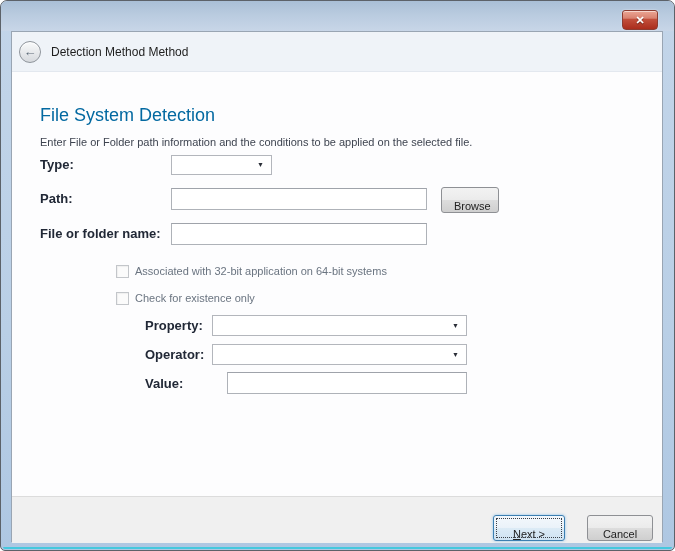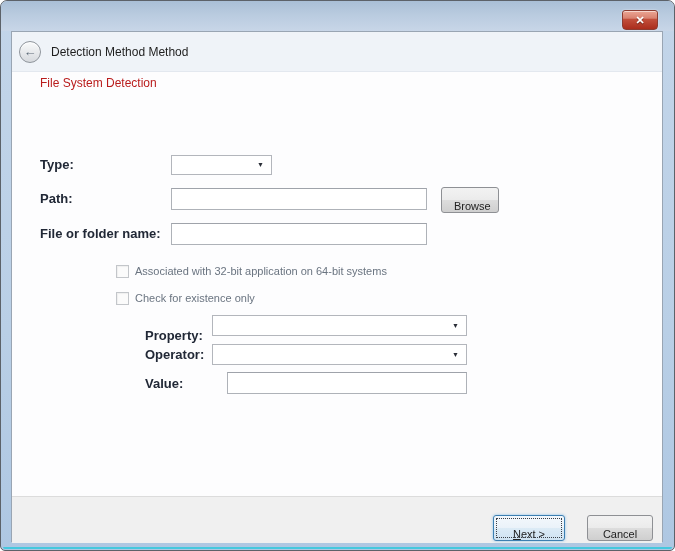--- a/index.html
+++ b/index.html
@@ -43,21 +43,21 @@
     border:1px solid #8f959c;
     background:linear-gradient(180deg,#fafbfb 0%,#e8eaec 50%,#d6d9dd 100%);
     box-shadow: inset 0 1px 0 #ffffff;
     color:#5c6a78; font-size:13px; font-weight:bold; line-height:20px; text-align:center; padding:0;
   }
   .band-title {
     position:absolute; left:39px; top:0; height:40px; line-height:40px;
     font-size:12px; color:#1e1e1e;
   }
 
-  .heading { position:absolute; left:28px; top:44px; font-size:12px; color:#b91c1c; }
+  .heading { position:absolute; left:28px; top:73px; font-size:18px; color:#0369a1; }
   .description { position:absolute; left:28px; top:104px; font-size:11px; color:#3e4450; }
 
   .flabel { position:absolute; font-size:13px; font-weight:bold; color:#212836; }
   .cblabel { position:absolute; font-size:11px; color:#6a7480; }
 
   .tbox {
     position:absolute; border:1px solid #aeb2b8; border-top-color:#9fa3aa;
     background:#ffffff; font-family:"Liberation Sans",sans-serif; font-size:11px;
     padding:0 4px; color:#222;
   }
@@ -110,41 +110,42 @@
   <div class="client">
 
     <div class="band">
       <button class="back-btn">
         <span>←</span>
       </button>
       <div class="band-title">Detection Method Method</div>
     </div>
 
     <div class="heading">File System Detection</div>
+    <div class="description">Enter File or Folder path information and the conditions to be applied on the selected file.</div>
 
     <div class="flabel" style="left:28px; top:125px;">Type:</div>
     <div class="combo" style="left:159px; top:123px; width:101px; height:20px;">
       <span style="position:absolute; left:4px; top:3px; font-size:11px;"></span>
       <span class="arrow">▼</span>
     </div>
 
     <div class="flabel" style="left:28px; top:159px;">Path:</div>
     <input class="tbox" style="left: 159px; top: 156px; width: 256px; height: 22px;" value="">
     <button class="win-btn browse-btn">Browse</button>
 
     <div class="flabel" style="left:28px; top:194px;">File or folder name:</div>
     <input class="tbox" style="left: 159px; top: 191px; width: 256px; height: 22px;" value="">
 
     <span class="checkbox" style="left:104px; top:233px;"></span>
     <div class="cblabel" style="left:123px; top:233px;">Associated with 32-bit application on 64-bit systems</div>
 
     <span class="checkbox" style="left:104px; top:260px;"></span>
     <div class="cblabel" style="left:123px; top:260px;">Check for existence only</div>
 
-    <div class="flabel" style="left:133px; top:296px;">Property:</div>
+    <div class="flabel" style="left:133px; top:286px;">Property:</div>
     <div class="combo" style="left:200px; top:283px; width:255px; height:21px;">
       <span style="position:absolute; left:4px; top:4px; font-size:11px;"></span>
       <span class="arrow">▼</span>
     </div>
 
     <div class="flabel" style="left:133px; top:315px;">Operator:</div>
     <div class="combo" style="left:200px; top:312px; width:255px; height:21px;">
       <span style="position:absolute; left:4px; top:4px; font-size:11px;"></span>
       <span class="arrow">▼</span>
     </div>

